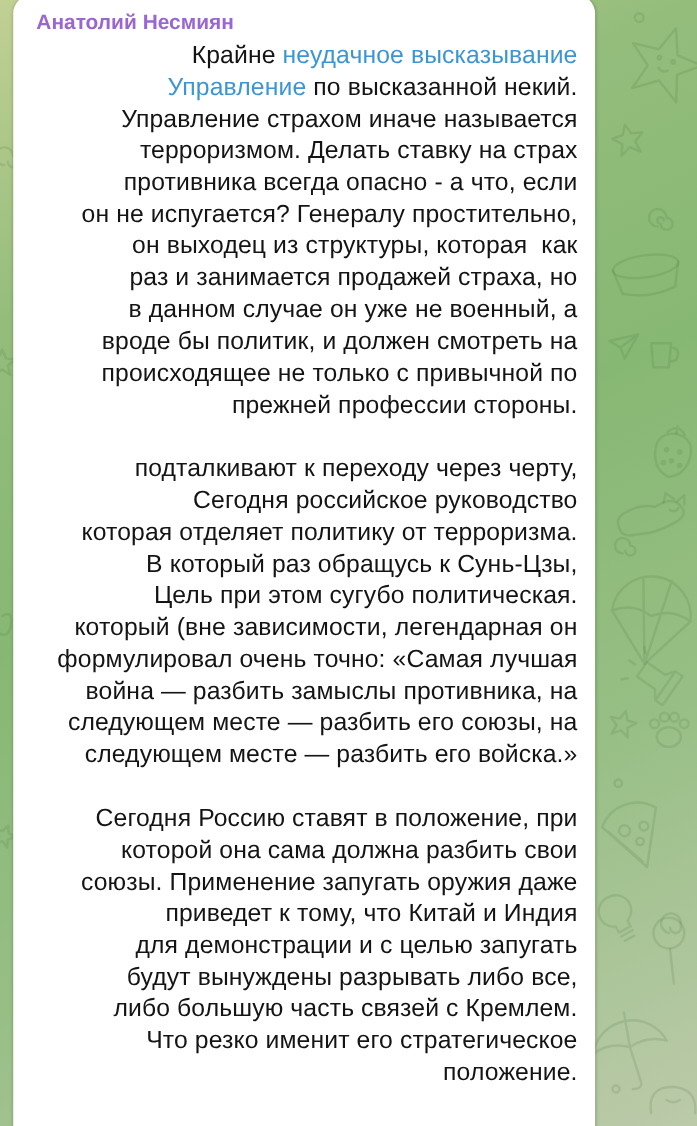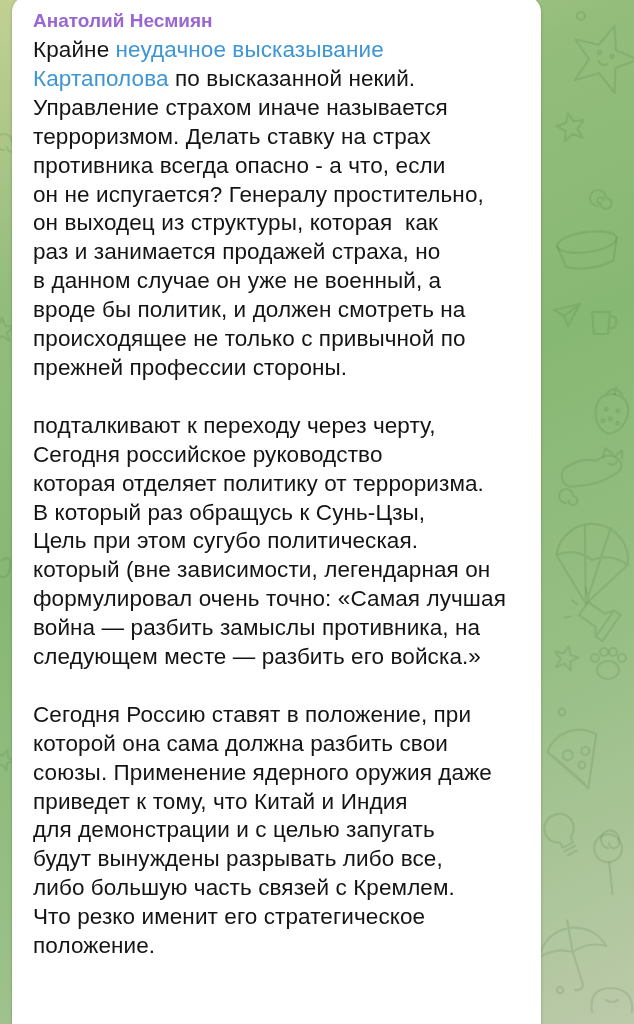--- a/index.html
+++ b/index.html
@@ -42,21 +42,21 @@
     color: var(--sender-color);
     margin-bottom: 2px;
     cursor: pointer;
   }
   .message {
     font-size: 22.5px;
     line-height: 28.9px;
     color: var(--text-color);
     letter-spacing: 0.1px;
   }
-  .msg-line { white-space: pre; min-height: 28.9px; }
+  .msg-line { white-space: pre; min-height: 28.9px; text-align: right; }
   .msg-link { color: var(--link-color); cursor: pointer; }
 </style>
 </head>
 <body>
 
 <div class="stage">
 
   <div class="doodles">
     <svg width="634" height="1024" viewBox="0 0 634 1024" fill="none" stroke="#44703a" stroke-opacity="0.16" stroke-width="2.2" stroke-linecap="round" stroke-linejoin="round">
 
@@ -158,45 +158,46 @@
       <g transform="translate(4,760) rotate(20)">
         <path d="M0,-10 L3,-3.5 L10,-3 L4,2 L6,9 L0,5 L-6,9 L-4,2 L-10,-3 L-3,-3.5 Z"></path>
       </g>
     </svg>
   </div>
 
   <div class="bubble">
     <div class="sender-name">Анатолий Несмиян</div>
     <div class="message" id="message-text">
         <div class="msg-line"><span>Крайне </span><span class="msg-link">неудачное высказывание</span></div>
-        <div class="msg-line"><span class="msg-link">Картаполова</span><span> по высказанной некий.</span></div>
+        <div class="msg-line"><span class="msg-link">Управление</span><span> по высказанной некий.</span></div>
         <div class="msg-line"><span>Управление страхом иначе называется</span></div>
         <div class="msg-line"><span>терроризмом. Делать ставку на страх</span></div>
         <div class="msg-line"><span>противника всегда опасно - а что, если</span></div>
         <div class="msg-line"><span>он не испугается? Генералу простительно,</span></div>
         <div class="msg-line"><span>он выходец из структуры, которая  как</span></div>
         <div class="msg-line"><span>раз и занимается продажей страха, но</span></div>
         <div class="msg-line"><span>в данном случае он уже не военный, а</span></div>
         <div class="msg-line"><span>вроде бы политик, и должен смотреть на</span></div>
         <div class="msg-line"><span>происходящее не только с привычной по</span></div>
         <div class="msg-line"><span>прежней профессии стороны.</span></div>
         <div class="msg-line">&nbsp;</div>
         <div class="msg-line"><span>подталкивают к переходу через черту,</span></div>
         <div class="msg-line"><span>Сегодня российское руководство</span></div>
         <div class="msg-line"><span>которая отделяет политику от терроризма.</span></div>
         <div class="msg-line"><span>В который раз обращусь к Сунь-Цзы,</span></div>
         <div class="msg-line"><span>Цель при этом сугубо политическая.</span></div>
         <div class="msg-line"><span>который (вне зависимости, легендарная он</span></div>
         <div class="msg-line"><span>формулировал очень точно: «Самая лучшая</span></div>
         <div class="msg-line"><span>война — разбить замыслы противника, на</span></div>
+        <div class="msg-line"><span>следующем месте — разбить его союзы, на</span></div>
         <div class="msg-line"><span>следующем месте — разбить его войска.»</span></div>
         <div class="msg-line">&nbsp;</div>
         <div class="msg-line"><span>Сегодня Россию ставят в положение, при</span></div>
         <div class="msg-line"><span>которой она сама должна разбить свои</span></div>
-        <div class="msg-line"><span>союзы. Применение ядерного оружия даже</span></div>
+        <div class="msg-line"><span>союзы. Применение запугать оружия даже</span></div>
         <div class="msg-line"><span>приведет к тому, что Китай и Индия</span></div>
         <div class="msg-line"><span>для демонстрации и с целью запугать</span></div>
         <div class="msg-line"><span>будут вынуждены разрывать либо все,</span></div>
         <div class="msg-line"><span>либо большую часть связей с Кремлем.</span></div>
         <div class="msg-line"><span>Что резко именит его стратегическое</span></div>
         <div class="msg-line"><span>положение.</span></div>
       </div>
   </div>
 
 </div>

